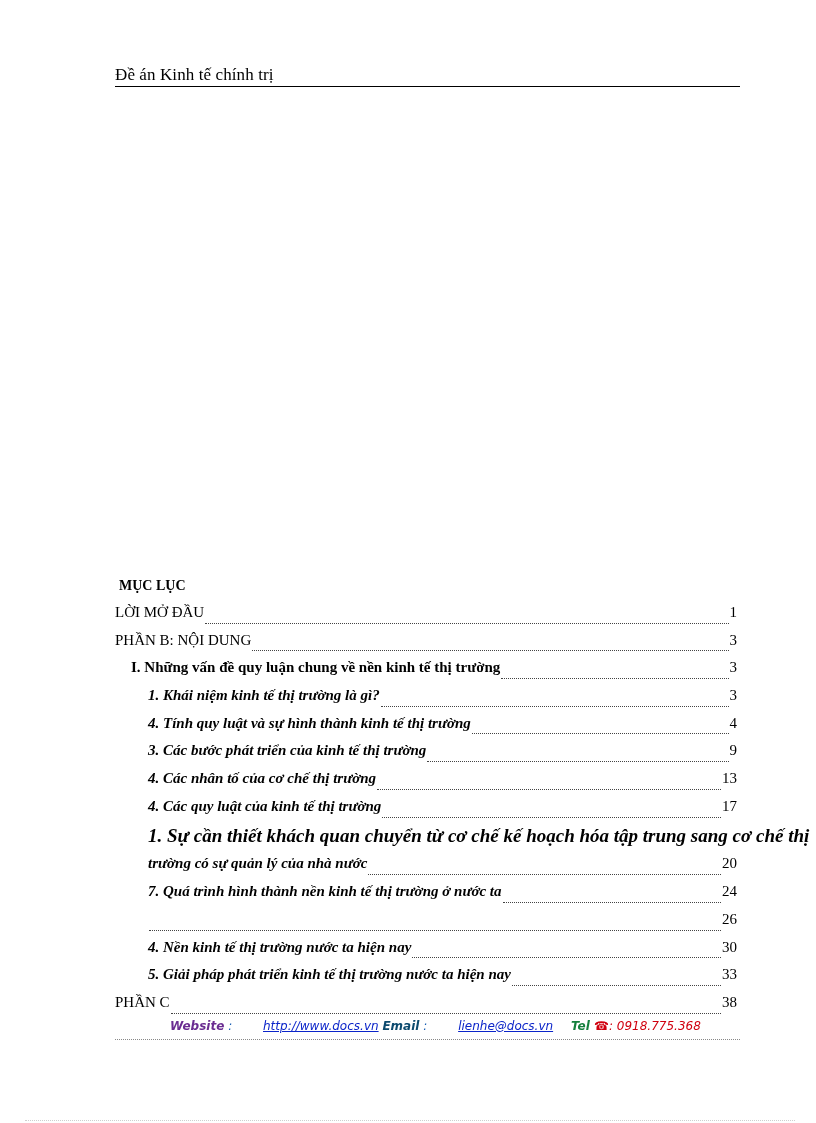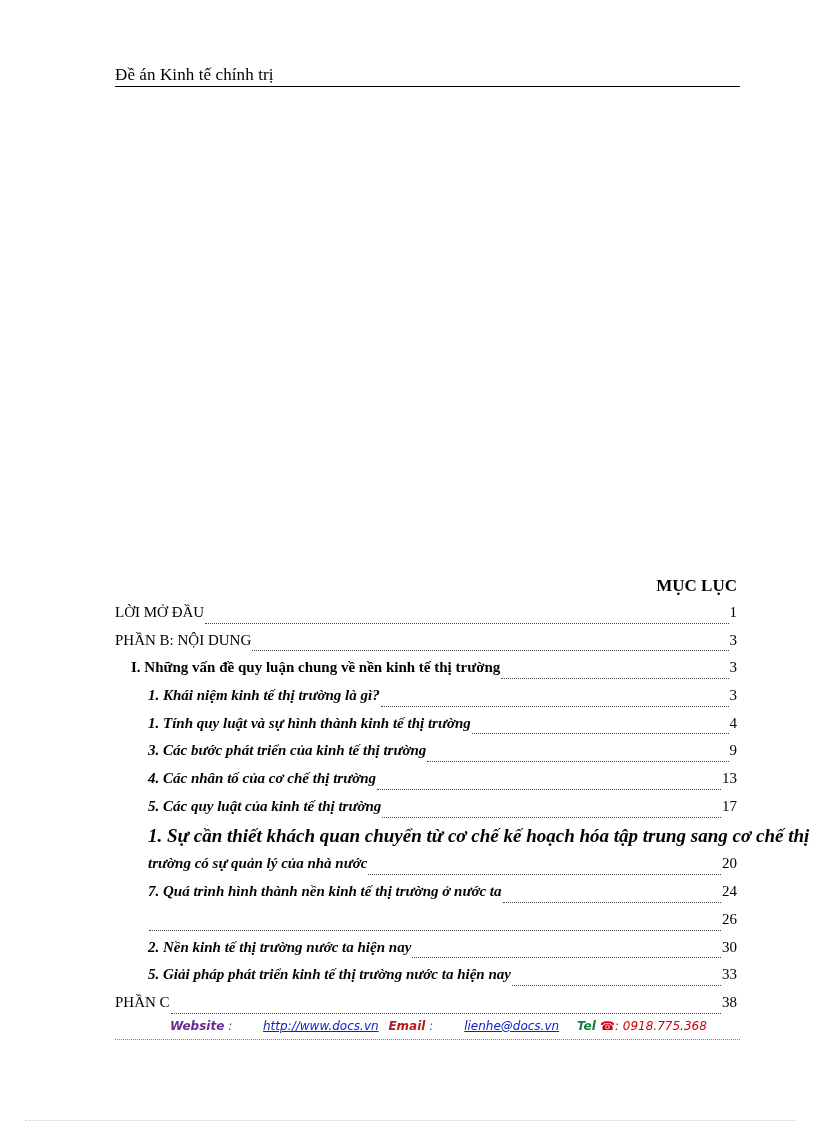--- a/index.html
+++ b/index.html
@@ -2,36 +2,36 @@
 <html><head>
   <meta charset="utf-8">
   <style>
     html, body { margin: 0; padding: 0; background: #ffffff; }
     body { width: 816px; height: 1123px; position: relative; overflow: hidden;
            font-family: "Liberation Serif", "DejaVu Serif", serif; color: #000; }
     .header { position: absolute; left: 115px; top: 48px; width: 625px; height: 24px;
               border-bottom: 1px solid #000; margin-top: 14px; }
     .header-title { position: absolute; left: 0; bottom: 1px; font-size: 17px; letter-spacing: 0.1px; }
     .toc { position: absolute; left: 115px; top: 572px; width: 622px; }
-    .toc-title { text-align: right; font-weight: bold; font-size: 17px; height: 27px; line-height: 27px; padding-left: 4px; }
+    .toc-title { text-align: left; font-weight: bold; font-size: 14px; height: 27px; line-height: 27px; padding-left: 4px; }
     .toc-entry { display: flex; align-items: flex-end; height: 27.7px; line-height: 27.7px; font-size: 15px; white-space: nowrap; }
     .toc-entry .text { flex: 0 0 auto; }
     .toc-entry .leader { flex: 1 1 auto; overflow: hidden; margin: 0 1px; border-bottom: 1px dotted #444; height: 0; position: relative; top: -3px; }
     .toc-entry .page { flex: 0 0 auto; font-size: 15px; font-weight: normal; font-style: normal; }
     .lvl1 { font-size: 15px; }
     .lvl2 { padding-left: 16px; font-weight: bold; font-size: 15px; }
     .lvl3 { padding-left: 33px; font-weight: bold; font-style: italic; font-size: 15px; }
     .wrap-first { height: 30px; line-height: 30px; padding-left: 33px; font-weight: bold; font-style: italic; font-size: 19px; white-space: nowrap; }
     .footer { position: absolute; left: 115px; top: 1017px; width: 625px; height: 22px;
               border-bottom: 1px dotted #888; font-family: "DejaVu Sans", sans-serif; font-style: italic; font-size: 12px; }
     .footer-inner { position: absolute; left: 55px; top: 2px; white-space: nowrap; }
     .f-label-web { color: #6a2c91; font-weight: bold; }
     .f-sep { color: #1a5fb4; }
     .f-link { color: #0b24c9; text-decoration: underline; margin-left: 27px; }
-    .f-label-mail { color: #b91c1c; font-weight: bold; margin-left: 6px; text-align: center; }
+    .f-label-mail { color: #0c4a6e; font-weight: bold; margin-left: 0; text-align: center; }
     .f-label-tel { color: #15803d; font-weight: bold; margin-left: 14px; }
     .f-phone { color: #d0000e; }
     .page-bottom { position: absolute; left: 25px; top: 1120px; width: 770px; border-bottom: 1px dotted #cfcfcf; }
   </style>
 </head>
 <body>
 
 <div class="header">
   <span class="header-title">Đề án Kinh  tế chính trị</span>
 </div>
@@ -57,39 +57,39 @@
     <span class="page">3</span>
   </div>
 
   <div class="toc-entry lvl3">
     <span class="text">1. Khái niệm kinh tế thị trường là gì?</span>
     <span class="leader"></span>
     <span class="page">3</span>
   </div>
 
   <div class="toc-entry lvl3">
-    <span class="text">1. Tính quy luật và sự hình thành kinh tế thị trường </span>
+    <span class="text">4. Tính quy luật và sự hình thành kinh tế thị trường </span>
     <span class="leader"></span>
     <span class="page">4</span>
   </div>
 
   <div class="toc-entry lvl3">
     <span class="text">3. Các bước phát triển của kinh tế thị trường </span>
     <span class="leader"></span>
     <span class="page">9</span>
   </div>
 
   <div class="toc-entry lvl3">
     <span class="text">4. Các nhân tố của cơ chế thị trường</span>
     <span class="leader"></span>
     <span class="page">13</span>
   </div>
 
   <div class="toc-entry lvl3">
-    <span class="text">5. Các quy luật của kinh tế thị trường </span>
+    <span class="text">4. Các quy luật của kinh tế thị trường </span>
     <span class="leader"></span>
     <span class="page">17</span>
   </div>
 
   <div>
     <div class="wrap-first">1. Sự cần thiết khách quan chuyển từ cơ chế kế hoạch hóa tập trung sang cơ chế thị</div>
     <div class="toc-entry lvl3">
       <span class="text">trường có sự quản lý của nhà nước</span>
       <span class="leader"></span>
       <span class="page">20</span>
@@ -101,21 +101,21 @@
     <span class="leader"></span>
     <span class="page">24</span>
   </div>
 
   <div class="toc-entry lvl3">
     <span class="leader"></span>
     <span class="page">26</span>
   </div>
 
   <div class="toc-entry lvl3">
-    <span class="text">2. Nền kinh tế thị trường nước ta hiện nay </span>
+    <span class="text">4. Nền kinh tế thị trường nước ta hiện nay </span>
     <span class="leader"></span>
     <span class="page">30</span>
   </div>
 
   <div class="toc-entry lvl3">
     <span class="text">5. Giải pháp phát triển kinh tế thị trường nước ta hiện nay </span>
     <span class="leader"></span>
     <span class="page">33</span>
   </div>
 

